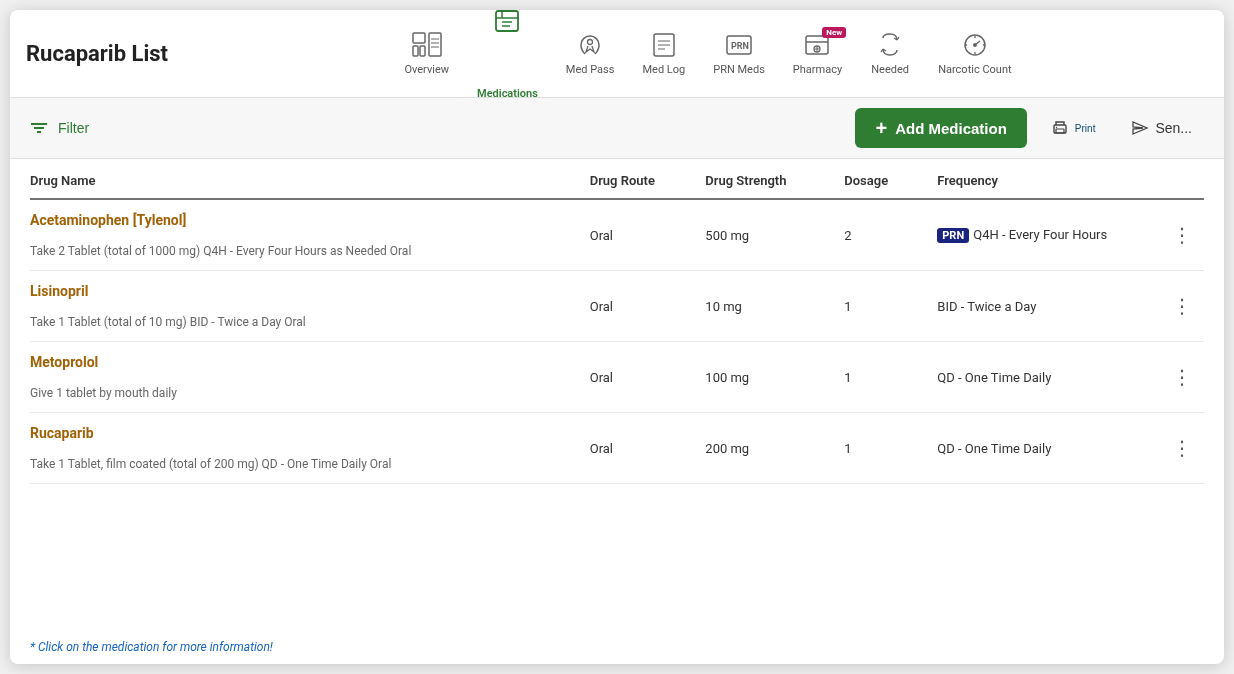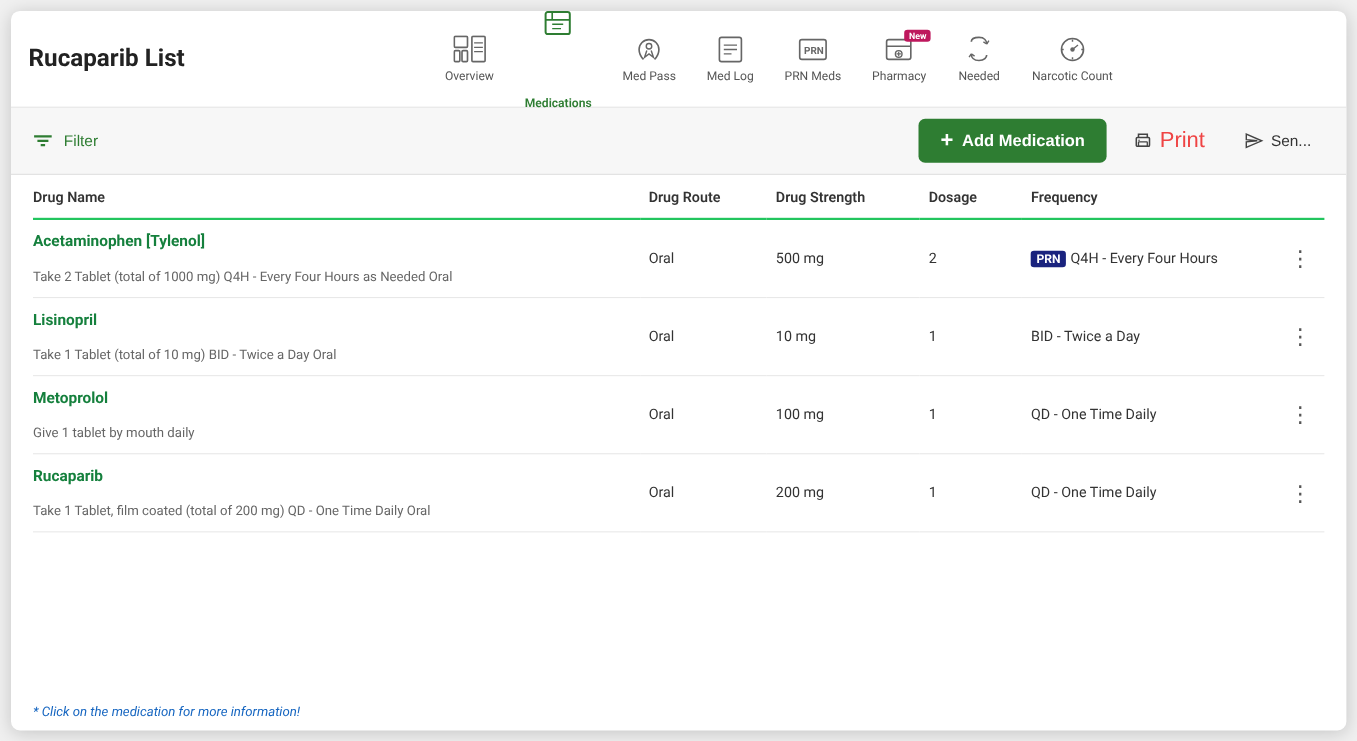--- a/index.html
+++ b/index.html
@@ -121,22 +121,22 @@
       font-weight: 600;
       cursor: pointer;
     }
     .print-btn {
       display: flex;
       align-items: center;
       gap: 6px;
       background: none;
       border: none;
       cursor: pointer;
-      font-size: 20px;
-      color: #ef4444;
+      font-size: 10px;
+      color: #0c4a6e;
       padding: 8px 12px;
     }
     .send-btn {
       display: flex;
       align-items: center;
       gap: 6px;
       background: none;
       border: none;
       cursor: pointer;
       font-size: 14px;
@@ -147,21 +147,21 @@
     .table-container {
       flex: 1;
       overflow: auto;
       padding: 0 20px;
     }
     table {
       width: 100%;
       border-collapse: collapse;
     }
     thead tr {
-      border-bottom: 2px solid #22c55e;
+      border-bottom: 2px solid #737373;
     }
     thead th {
       text-align: left;
       font-size: 13px;
       font-weight: 600;
       color: #333;
       padding: 14px 8px 10px 8px;
     }
     thead th.drug-name-col { padding-left: 0; }
     tbody tr {
@@ -171,21 +171,21 @@
     td {
       padding: 12px 8px;
       font-size: 13px;
       color: #333;
       vertical-align: middle;
     }
     td.drug-name-col { padding-left: 0; }
     .drug-name {
       font-weight: 700;
       font-size: 14px;
-      color: #15803d;
+      color: #a16207;
       display: block;
     }
     .drug-instruction {
       font-size: 12px;
       color: #666;
       display: block;
       margin-top: 16px;
     }
     .prn-badge {
       display: inline-block;

